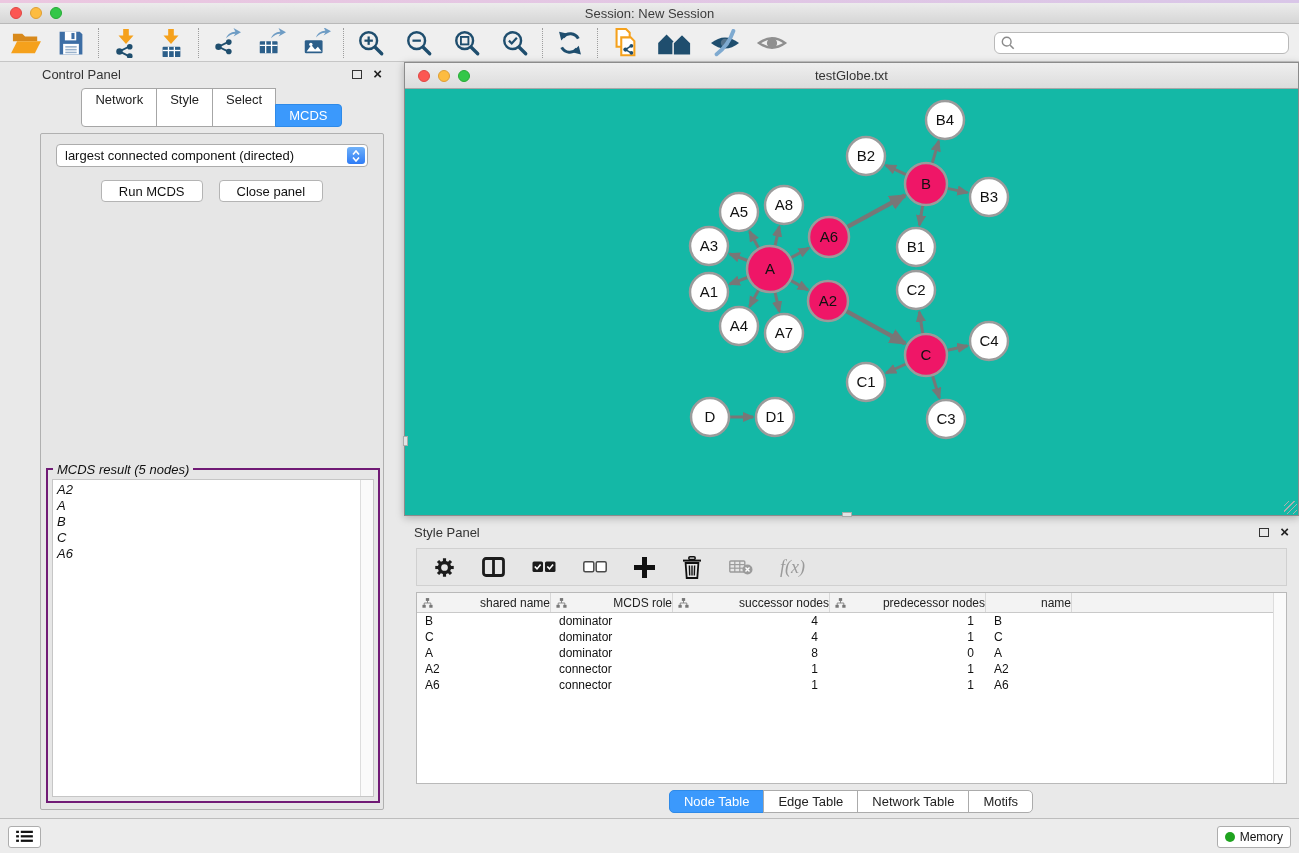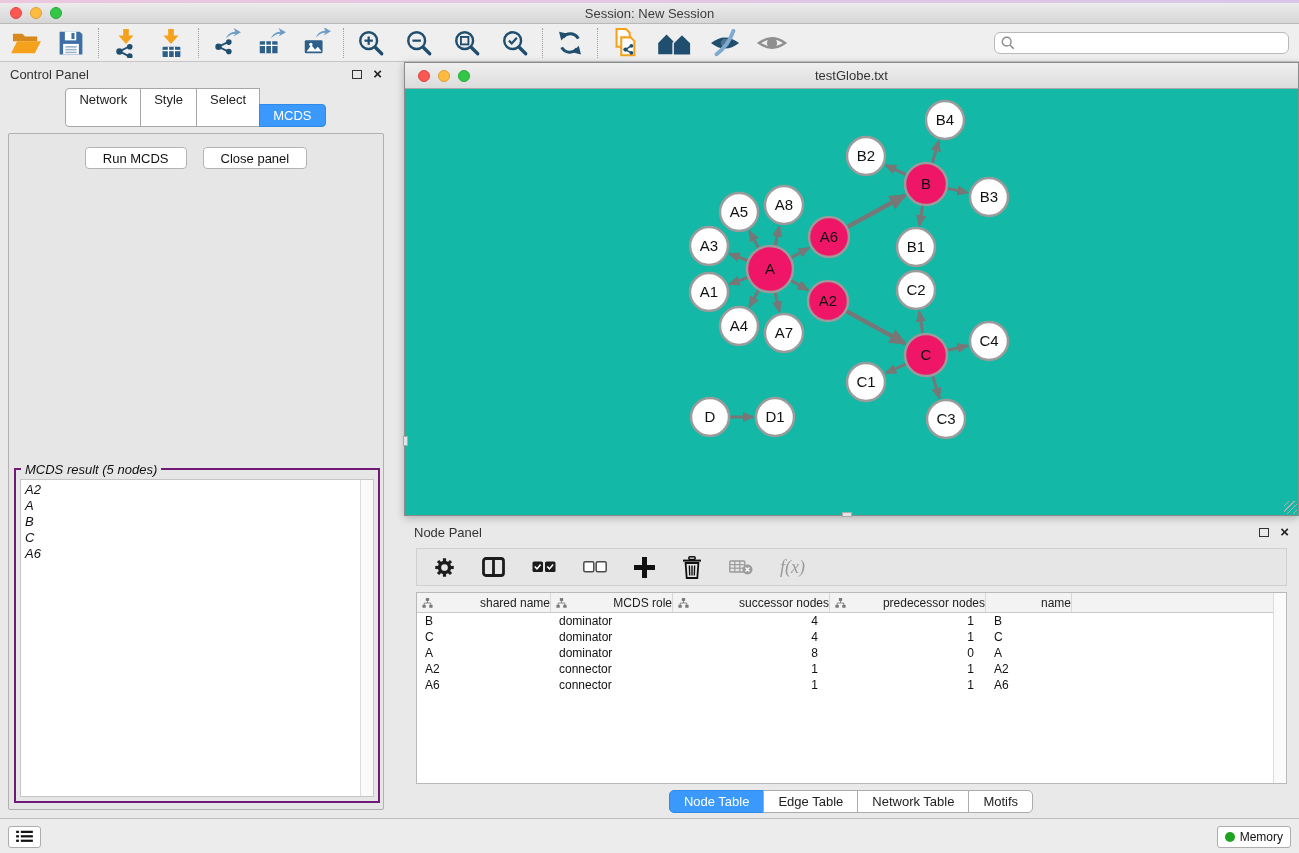--- a/index.html
+++ b/index.html
@@ -20,21 +20,21 @@
   .toolbar { height:38px; background:#EFEFEF; border-bottom:1px solid #C6C6C6;
              display:flex; align-items:center; padding:0 10px; }
   .tico { width:32px; height:30px; display:flex; align-items:center; justify-content:center; cursor:default; }
   .tgroup { display:flex; align-items:center; gap:13px; }
   .tsep { width:1px; height:30px; border-left:1px dotted #9E9E9E; margin:0 11px; }
   .searchbox { margin-left:auto; width:295px; height:22px; background:#fff; border:1px solid #B9B9B9;
                border-radius:6px; display:flex; align-items:center; padding:0 6px; gap:4px; }
   .searchbox input { border:none; outline:none; flex:1; font-size:12px; background:transparent; }
 
   
-  .main { display:flex; height:756px; }
+  .main { display:flex; height:756px;padding-left:32px; }
 
   
   .cpanel { width:392px; display:flex; flex-direction:column; background:#E9E9E9; }
   .ptitle { height:24px; display:flex; align-items:center; padding:0 10px; font-size:13px; color:#333; }
   .pt-icons { margin-left:auto; display:flex; align-items:center; gap:11px; }
   .float-ico { width:10px; height:9px; border:1.6px solid #333; display:inline-block; }
   .close-ico { font-weight:bold; font-size:15px; color:#222; line-height:10px; }
   .cptabs { display:flex; justify-content:center; margin:2px 0 4px; }
   .cptab { font-size:13px; padding:3px 13px; background:#fff; border:1px solid #A6A6A6; margin-left:-1px; color:#222; }
   .cptab:first-child { border-radius:4px 0 0 4px; }
@@ -305,20 +305,31 @@
         <span class="close-ico">×</span>
       </span>
     </div>
     <div class="cptabs">
         <div class="cptab">Network</div>
         <div class="cptab">Style</div>
         <div class="cptab">Select</div>
         <div class="cptab active">MCDS</div>
       </div>
     <div class="cbox">
+      <div class="dropdown">
+        <span>largest connected component (directed)</span>
+        <span class="dd-stepper">
+          <svg width="8" height="5" viewBox="0 0 8 5">
+              <path d="M1 4.5 L4 1 7 4.5" fill="none" stroke="#fff" stroke-width="1.6"></path>
+            </svg>
+          <svg width="8" height="5" viewBox="0 0 8 5">
+              <path d="M1 0.5 L4 4 7 0.5" fill="none" stroke="#fff" stroke-width="1.6"></path>
+            </svg>
+        </span>
+      </div>
       <div class="btnrow">
         <button class="pushbtn">Run MCDS</button>
         <button class="pushbtn">Close panel</button>
       </div>
       <div class="groupbox">
         <span class="grouplabel">MCDS result (5 nodes)</span>
         <div class="mlist">
           <div class="mlist-items">
               <div class="mitem">A2</div>
               <div class="mitem">A</div>
@@ -413,21 +424,21 @@
             <text x="370" y="333" text-anchor="middle" font-size="15" fill="#111">D1</text>
           </svg>
         <div class="grip-left"></div>
         <div class="grip-bottom"></div>
         <div class="resize-grip"></div>
       </div>
     </div>
 
     <div class="tpanel">
       <div class="ptitle">
-        <span>Node Panel</span>
+        <span>Style Panel</span>
         <span class="pt-icons">
           <span class="float-ico"></span>
           <span class="close-ico">×</span>
         </span>
       </div>
       <div class="ttoolbar">
         <span class="ttico">
           <svg width="21" height="21" viewBox="0 0 20 20">
               <g stroke="#1c1c1c" stroke-width="3">
                 <line x1="15.2" y1="10" x2="18.8" y2="10"></line>

